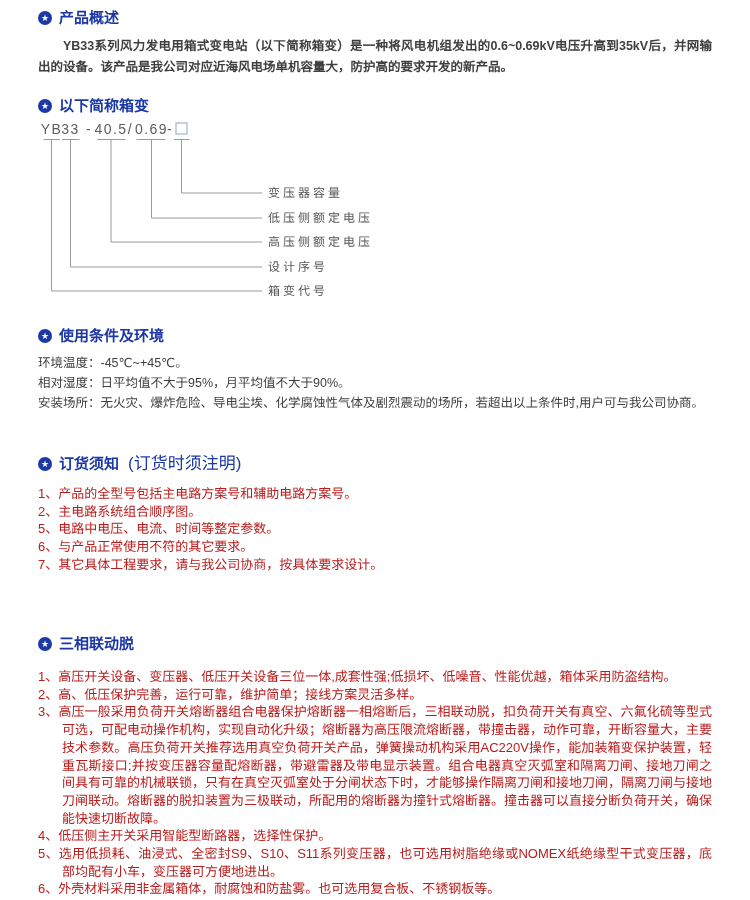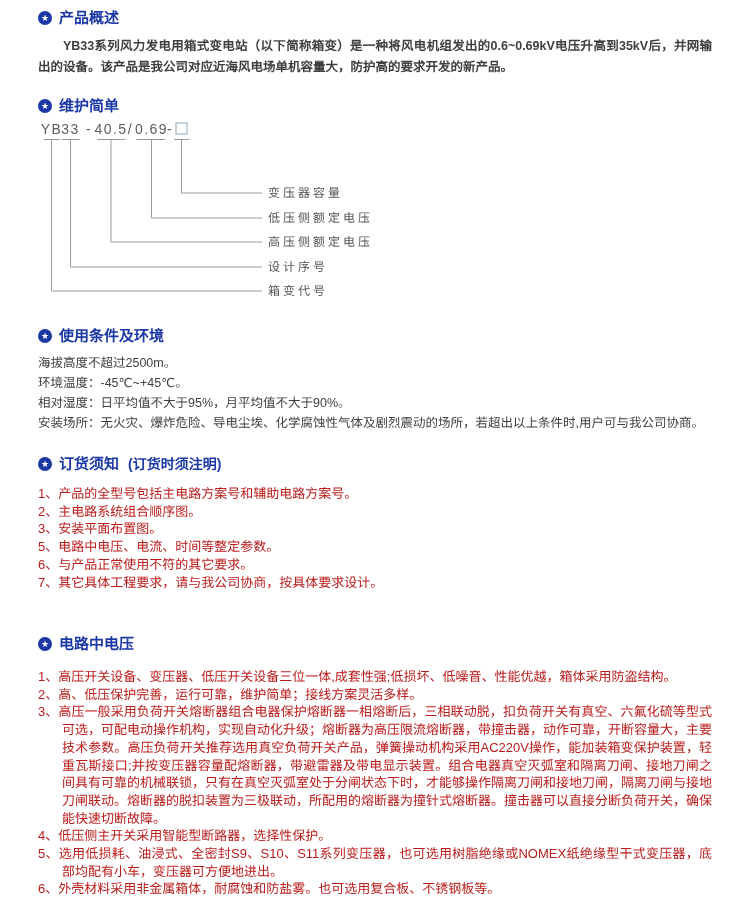--- a/index.html
+++ b/index.html
@@ -33,22 +33,22 @@
     width: 14px;
     height: 14px;
     border-radius: 50%;
     background: #1c38a5;
     color: #ffffff;
     font-size: 9px;
     line-height: 14px;
     flex: 0 0 auto;
   }
   .sec-note {
-    font-size: 14px;
-    font-weight: 700;
+    font-size: 17px;
+    font-weight: 400;
     margin-left: 2px;
   }
   .para {
     margin-top: 8px;
     font-size: 12.5px;
     line-height: 20.5px;
     text-align: justify;
     text-indent: 2em;
     color: #3f3f3f;
     font-weight: bold;
@@ -80,21 +80,21 @@
     <div class="sec-header">
       <span class="star-icon">★</span>
       <span>产品概述</span>
     </div>
     <div class="para">YB33系列风力发电用箱式变电站（以下简称箱变）是一种将风电机组发出的0.6~0.69kV电压升高到35kV后，并网输出的设备。该产品是我公司对应近海风电场单机容量大，防护高的要求开发的新产品。</div>
   </div>
 
   <div class="section" style="top:96px">
     <div class="sec-header">
       <span class="star-icon">★</span>
-      <span>维护简单</span>
+      <span>以下简称箱变</span>
     </div>
     <svg class="model-svg" width="560" height="190" viewBox="0 0 560 190">
 
       <g font-size="14" fill="#5d5d5d" letter-spacing="1.5">
         <text x="13.5" y="16" text-anchor="middle">YB</text>
         <text x="32.5" y="16" text-anchor="middle">33</text>
         <text x="51" y="16" text-anchor="middle">-</text>
         <text x="73" y="16" text-anchor="middle">40.5</text>
         <text x="92.5" y="16" text-anchor="middle">/</text>
         <text x="113.5" y="16" text-anchor="middle">0.69</text>
@@ -124,47 +124,45 @@
       </g>
     </svg>
   </div>
 
   <div class="section" style="top:326px">
     <div class="sec-header">
       <span class="star-icon">★</span>
       <span>使用条件及环境</span>
     </div>
     <div class="cond-list">
-      <div class="cond-line">海拔高度不超过2500m。</div>
       <div class="cond-line">环境温度：-45℃~+45℃。</div>
       <div class="cond-line">相对湿度：日平均值不大于95%，月平均值不大于90%。</div>
       <div class="cond-line">安装场所：无火灾、爆炸危险、导电尘埃、化学腐蚀性气体及剧烈震动的场所，若超出以上条件时,用户可与我公司协商。</div>
     </div>
   </div>
 
   <div class="section" style="top:454px">
     <div class="sec-header">
       <span class="star-icon">★</span>
       <span>订货须知</span>
       <span class="sec-note">(订货时须注明)</span>
     </div>
     <div class="num-list">
       <div class="num-item">1、产品的全型号包括主电路方案号和辅助电路方案号。</div>
       <div class="num-item">2、主电路系统组合顺序图。</div>
-      <div class="num-item">3、安装平面布置图。</div>
       <div class="num-item">5、电路中电压、电流、时间等整定参数。</div>
       <div class="num-item">6、与产品正常使用不符的其它要求。</div>
       <div class="num-item">7、其它具体工程要求，请与我公司协商，按具体要求设计。</div>
     </div>
   </div>
 
   <div class="section" style="top:634px">
     <div class="sec-header">
       <span class="star-icon">★</span>
-      <span>电路中电压</span>
+      <span>三相联动脱</span>
     </div>
     <div class="num-list tight">
       <div class="num-item">1、高压开关设备、变压器、低压开关设备三位一体,成套性强;低损坏、低噪音、性能优越，箱体采用防盗结构。</div>
       <div class="num-item">2、高、低压保护完善，运行可靠，维护简单；接线方案灵活多样。</div>
       <div class="num-item">3、高压一般采用负荷开关熔断器组合电器保护熔断器一相熔断后，三相联动脱，扣负荷开关有真空、六氟化硫等型式可选，可配电动操作机构，实现自动化升级；熔断器为高压限流熔断器，带撞击器，动作可靠，开断容量大，主要技术参数。高压负荷开关推荐选用真空负荷开关产品，弹簧操动机构采用AC220V操作，能加装箱变保护装置，轻重瓦斯接口;并按变压器容量配熔断器，带避雷器及带电显示装置。组合电器真空灭弧室和隔离刀闸、接地刀闸之间具有可靠的机械联锁，只有在真空灭弧室处于分闸状态下时，才能够操作隔离刀闸和接地刀闸，隔离刀闸与接地刀闸联动。熔断器的脱扣装置为三极联动，所配用的熔断器为撞针式熔断器。撞击器可以直接分断负荷开关，确保能快速切断故障。</div>
       <div class="num-item">4、低压侧主开关采用智能型断路器，选择性保护。</div>
       <div class="num-item">5、选用低损耗、油浸式、全密封S9、S10、S11系列变压器，也可选用树脂绝缘或NOMEX纸绝缘型干式变压器，底部均配有小车，变压器可方便地进出。</div>
       <div class="num-item">6、外壳材料采用非金属箱体，耐腐蚀和防盐雾。也可选用复合板、不锈钢板等。</div>
       <div class="num-item">7、箱变可以根据用户要求高低压侧加操作走廊。</div>
     </div>

